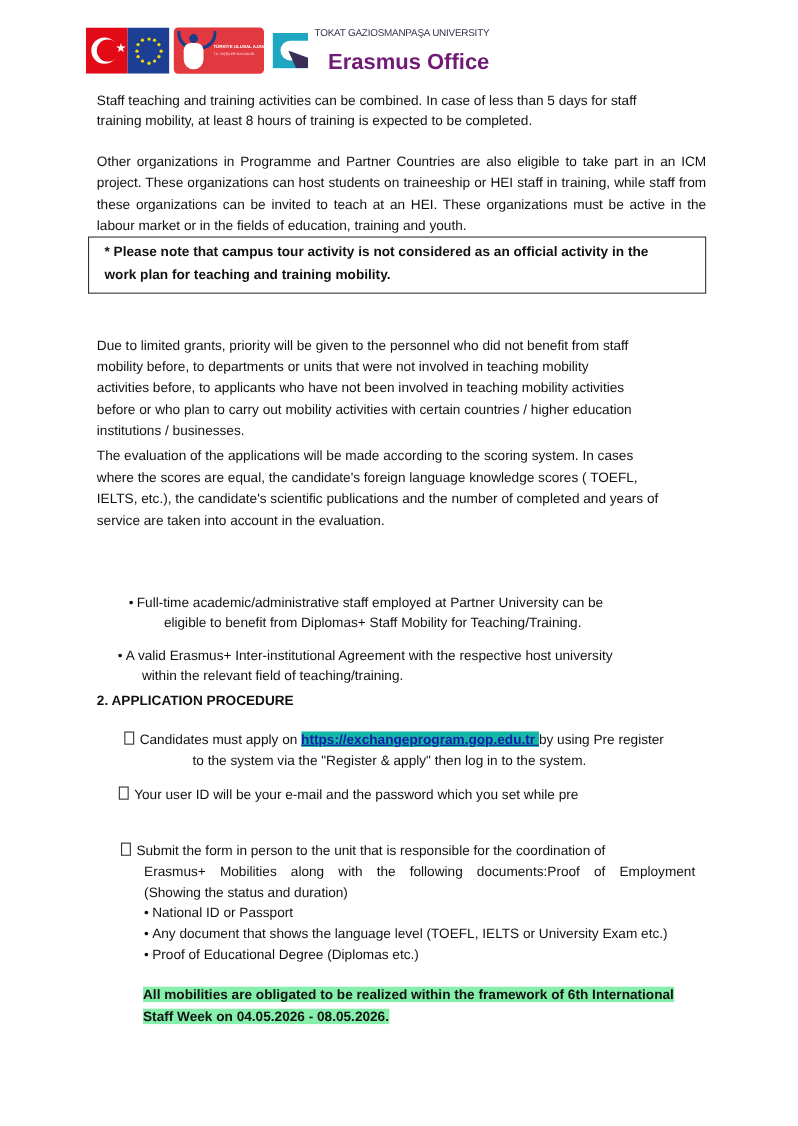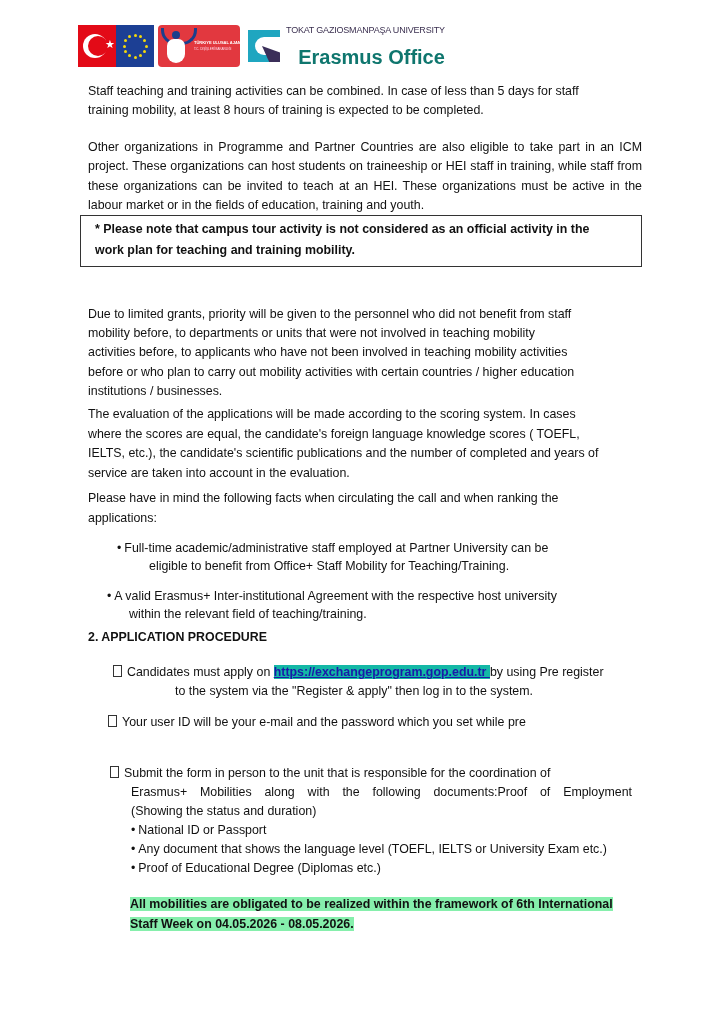--- a/index.html
+++ b/index.html
@@ -23,21 +23,21 @@
   .ny-logo .figure-arms { position: absolute; left: 3px; top: 3px; width: 30px; height: 14px; border-left: 3px solid #1b3e8c; border-right: 3px solid #1b3e8c; border-bottom: 3px solid #1b3e8c; border-radius: 0 0 15px 15px; }
   .ny-logo .ny-text { position: absolute; left: 36px; top: 15px; font-size: 4px; color: #fff; font-weight: bold; white-space: nowrap; }
   .ny-logo .ny-sub { position: absolute; left: 36px; top: 22px; font-size: 3px; color: #fde; white-space: nowrap; }
   .uni-logo { display: flex; align-items: center; margin-left: 8px; }
   .uni-mark { width: 32px; height: 32px; position: relative; }
   .uni-mark .c1 { position: absolute; left: 0; top: 0; width: 32px; height: 32px; background: #1fa6c0; }
   .uni-mark .c2 { position: absolute; left: 7px; top: 7px; width: 25px; height: 18px; background: #fff; border-radius: 10px 0 0 10px; }
   .uni-mark .c3 { position: absolute; left: 14px; top: 16px; width: 18px; height: 16px; background: #3b2f59; clip-path: polygon(0 0, 100% 40%, 100% 100%, 40% 100%); }
   .uni-text { margin-left: 6px; line-height: 1; text-align: right; }
   .uni-name { font-size: 9px; color: #3b3050; letter-spacing: -0.2px; }
-  .uni-office { font-size: 20px; font-weight: bold; color: #0f766e; margin-top: 12px; }
+  .uni-office { font-size: 20px; font-weight: bold; color: #701a75; margin-top: 12px; }
 
   
   .p { position: absolute; font-family: "Liberation Sans", "DejaVu Sans", sans-serif; font-size: 12.4px; line-height: 19.3px; color: #111; }
   .justify { text-align: justify; }
   .note-box { position: absolute; left: 80px; top: 215px; width: 562px; height: 52px; border: 1.5px solid #333; box-sizing: border-box; }
   .note-text { position: absolute; left: 14px; top: 3px; font-weight: bold; font-size: 12.4px; line-height: 21px; color: #111; }
   .bullet-dot { display: inline-block; margin-right: 3px; }
   .heading { position: absolute; left: 88px; top: 630px; font-weight: bold; font-size: 12.4px; }
   .sq { display: inline-block; width: 7px; height: 10px; border: 1px solid #333; margin-right: 5px; vertical-align: -1px; }
   .link { color: #1a1aa8; font-weight: bold; text-decoration: underline; background: #14b8a6; }
@@ -114,28 +114,24 @@
     <div>institutions / businesses.</div>
   </div>
 
   <div class="p" style="left:88px; top:405px; line-height:19.5px;">
     <div>The evaluation of the applications will be made according to the scoring system. In cases</div>
     <div>where the scores are equal, the candidate's foreign language knowledge scores ( TOEFL,</div>
     <div>IELTS, etc.), the candidate's scientific publications and the number of completed and years of</div>
     <div>service are taken into account in the evaluation.</div>
   </div>
 
-  <div class="p" style="left:88px; top:489px; line-height:19.5px;">
-    <div>Please have in mind the following facts when circulating the call and when ranking the</div>
-    <div>applications:</div>
-  </div>
 
   <div class="p" style="left:117px; top:539px; line-height:18px;">
     <div><span class="bullet-dot">•</span><span>Full-time academic/administrative staff employed at Partner University can be</span></div>
-    <div style="padding-left:32px;">eligible to benefit from Office+ Staff Mobility for Teaching/Training.</div>
+    <div style="padding-left:32px;">eligible to benefit from Diplomas+ Staff Mobility for Teaching/Training.</div>
   </div>
   <div class="p" style="left:107px; top:587px; line-height:18px;">
     <div><span class="bullet-dot">•</span><span>A valid Erasmus+ Inter-institutional Agreement with the respective host university</span></div>
     <div style="padding-left:22px;">within the relevant field of teaching/training.</div>
   </div>
 
   <div class="heading">2. APPLICATION PROCEDURE</div>
 
   <div class="p" style="left:113px; top:663px; line-height:18.5px;">
     <div>

